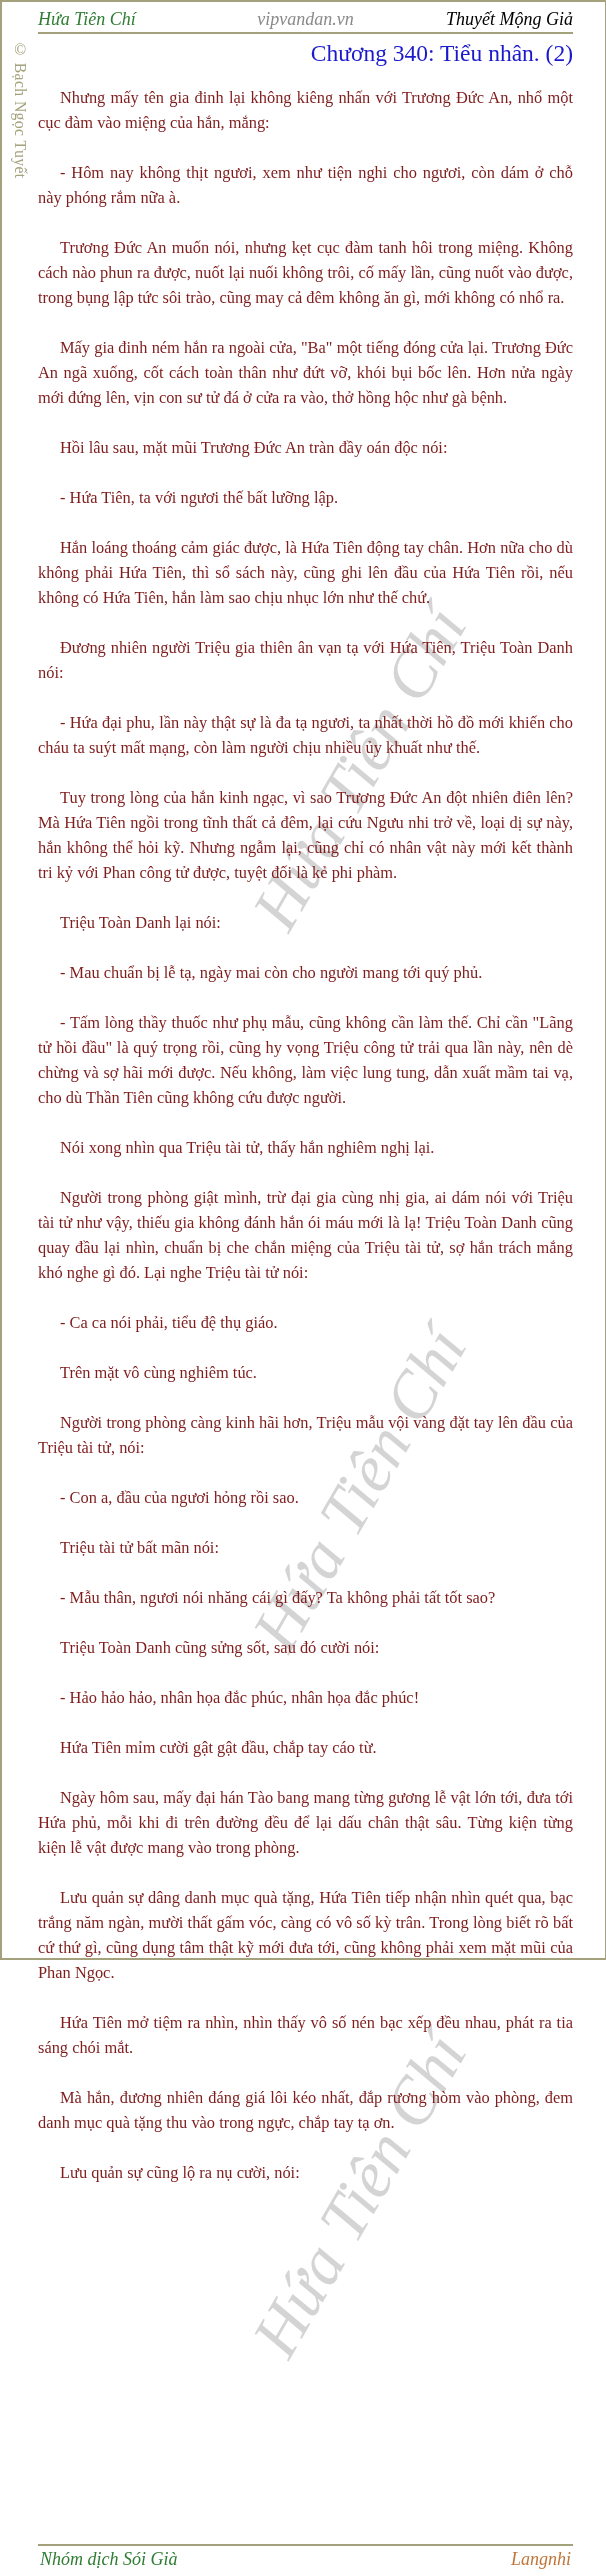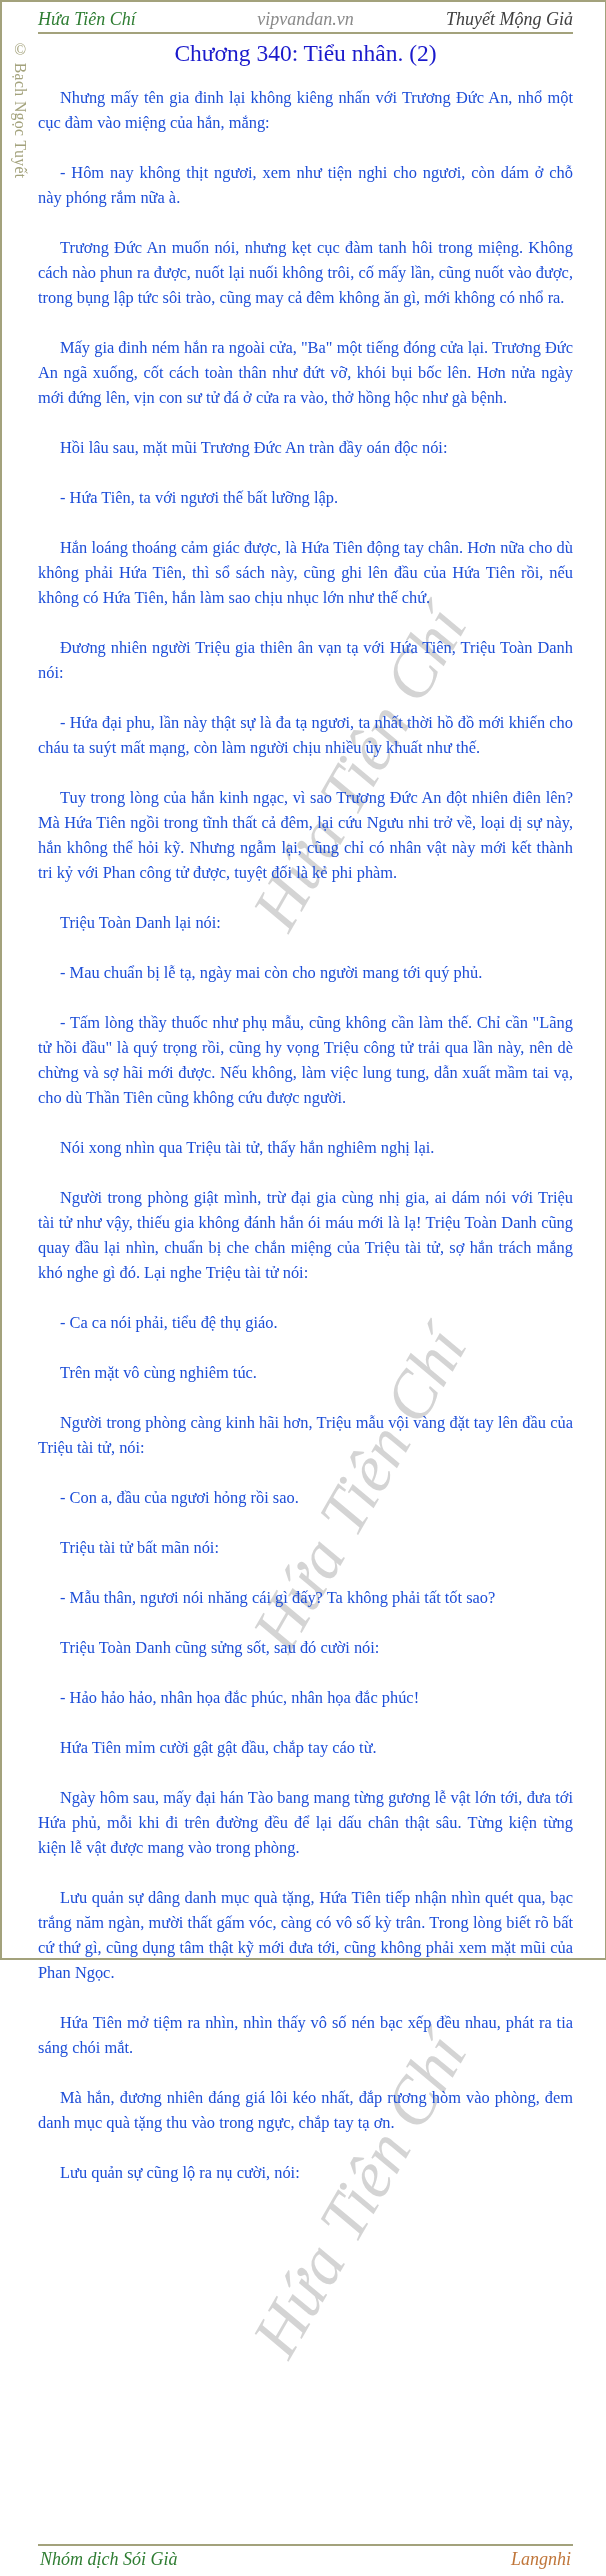--- a/index.html
+++ b/index.html
@@ -17,27 +17,27 @@
   .h-left { left: 0; }
   .h-center { left: 0; right: 0; text-align: center; }
   .h-right { right: 0; }
   .vertical {
     position: absolute; left: 8.6px; top: 39px;
     writing-mode: vertical-rl;
     font-family: "Liberation Serif", serif; font-size: 15.7px;
     white-space: nowrap; letter-spacing: 0.4px;
   }
   .title {
-    position: absolute; left: 36px; top: 37px; width: 535px; text-align: center;
+    position: absolute; left: 36px; top: 37px; width: 535px; text-align: right;
     font-family: "Liberation Serif", serif; font-size: 23.5px; line-height: 28.5px;
   }
   .content {
     position: absolute; left: 36px; top: 83px; width: 535px;
     font-family: "Liberation Serif", serif; font-size: 16.4px; line-height: 25px;
-    color: #1d4ed8; text-align: justify;
+    color: #7f1d1d; text-align: justify;
   }
   .content p { margin: 0 0 25px 0; text-indent: 22px; }
   .watermark {
     position: absolute; pointer-events: none;
     font-family: "Liberation Serif", serif; font-style: italic;
     font-size: 66px; color: rgba(160,160,160,0.45);
     transform: rotate(-60deg); transform-origin: center center;
     white-space: nowrap;
   }
   .footer {
@@ -50,21 +50,21 @@
   .f-right { right: 2.1px; }
 </style>
 </head>
 <body>
 
 <div class="page">
 
   <div class="header">
     <span class="h-left" style="color:#2e7d32;">Hứa Tiên Chí</span>
     <span class="h-center" style="color:#8a8a8a;">vipvandan.vn</span>
-    <span class="h-right" style="color:#404040;">Thuyết Mộng Giả</span>
+    <span class="h-right" style="color:#000000;">Thuyết Mộng Giả</span>
   </div>
 
   <div class="vertical" style="color:#a3a27c;">© Bạch Ngọc Tuyết</div>
 
   <div class="title" style="color:#1a1acc;">Chương 340: Tiểu nhân. (2)</div>
 
   <div class="watermark" style="left:178px; top:728px;">Hứa Tiên Chí</div>
   <div class="watermark" style="left:178px; top:1449px;">Hứa Tiên Chí</div>
   <div class="watermark" style="left:178px; top:2155px;">Hứa Tiên Chí</div>
 

